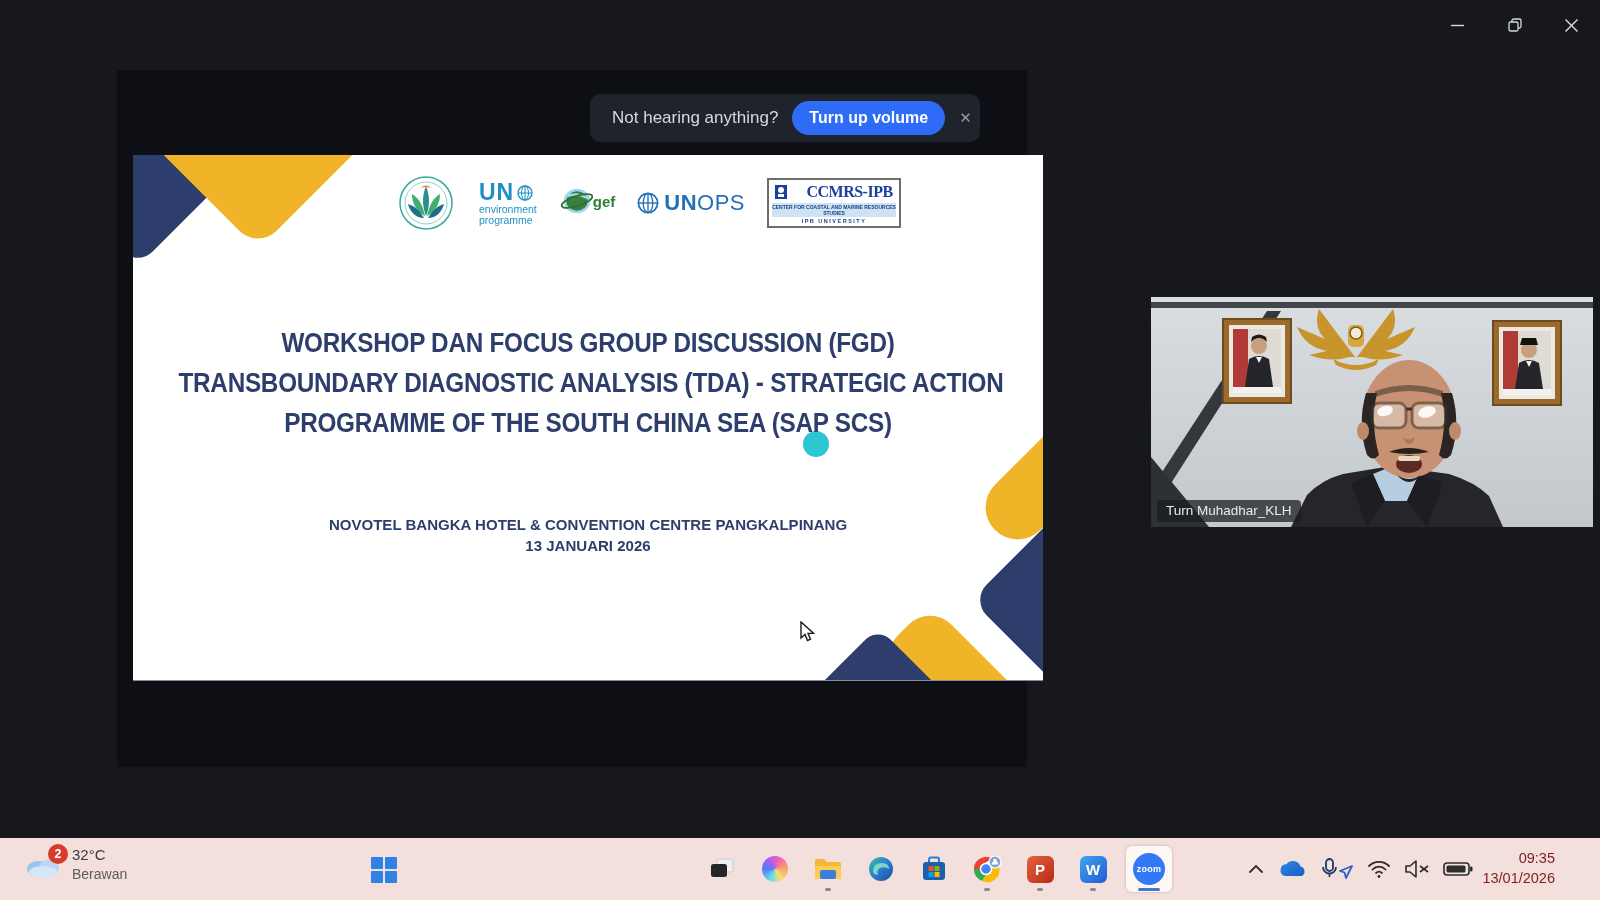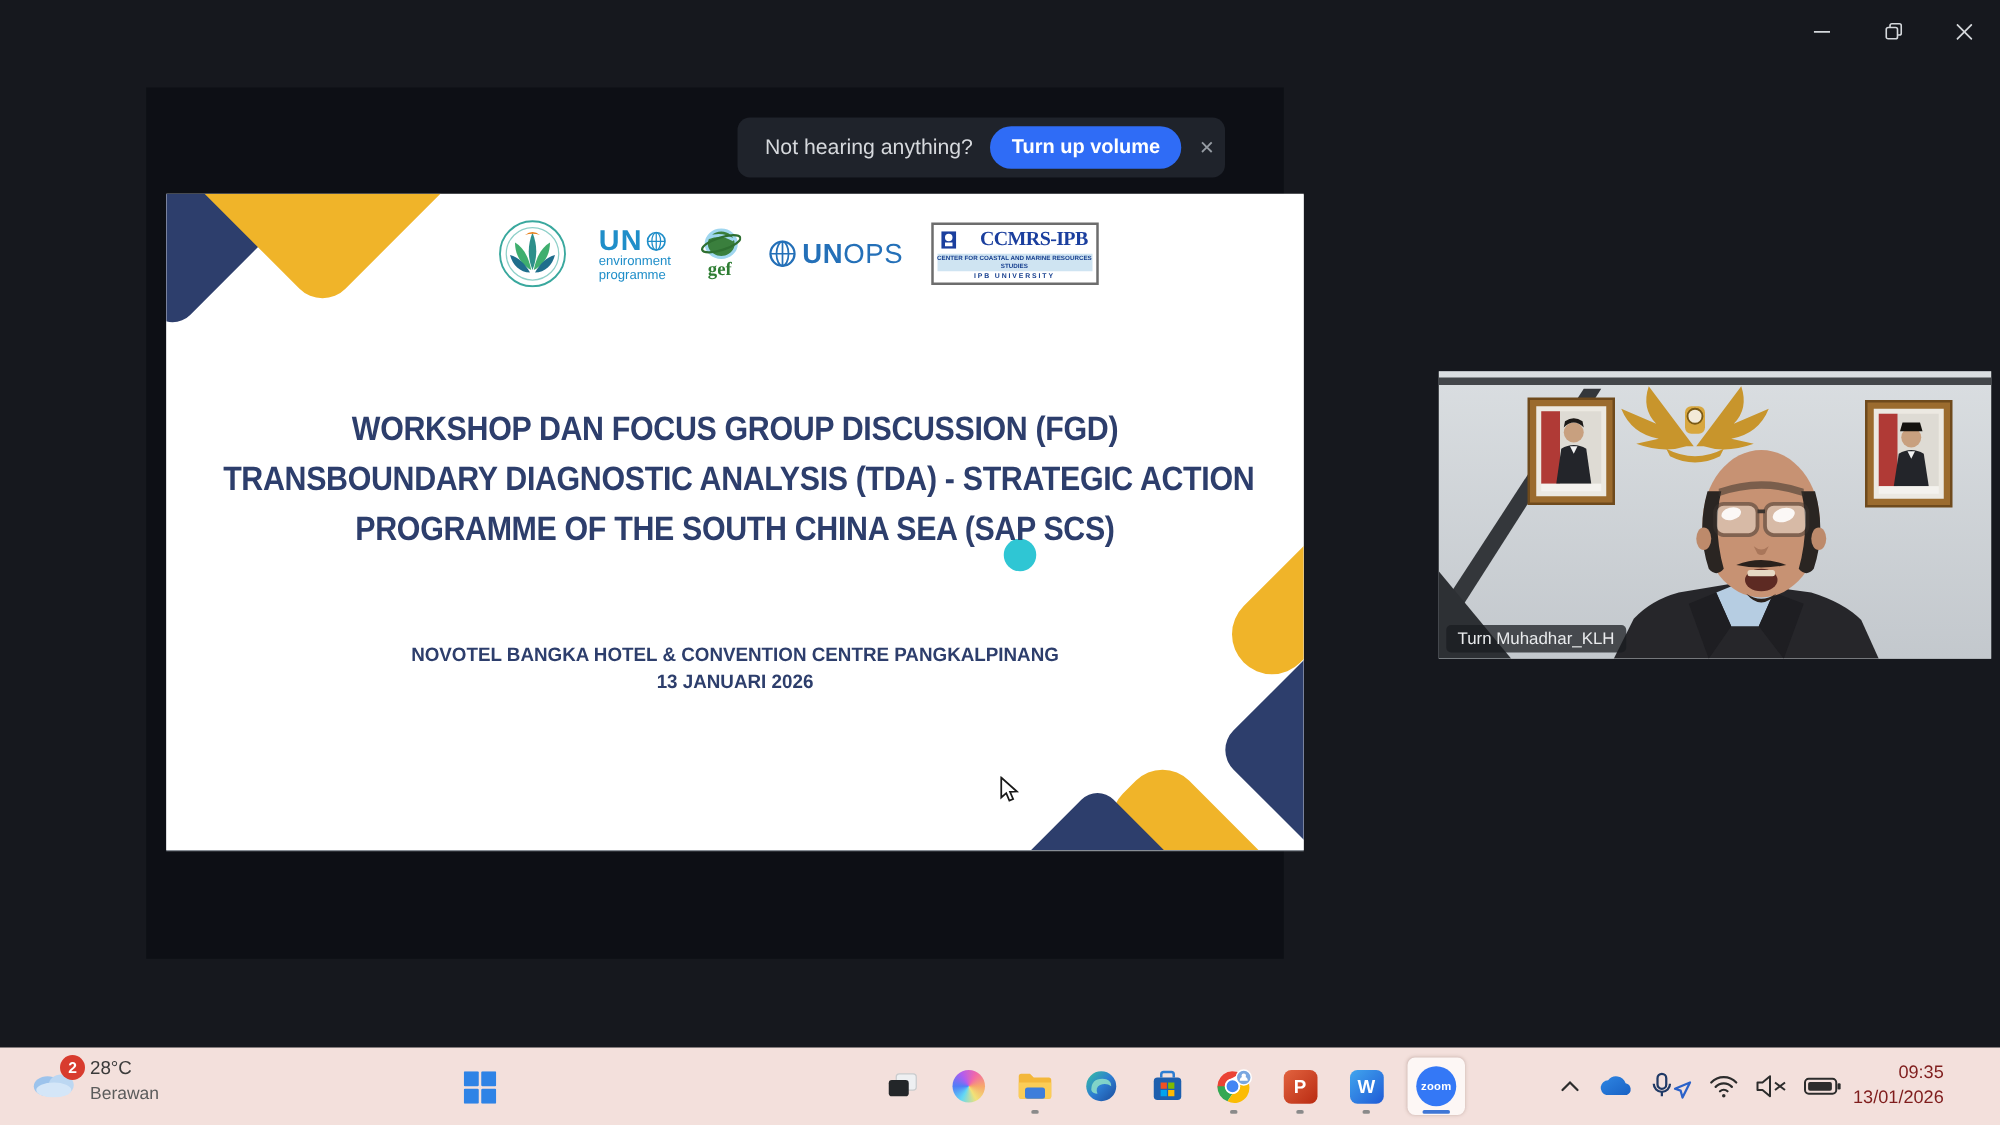--- a/index.html
+++ b/index.html
@@ -148,21 +148,21 @@
               <circle cx="8" cy="8" r="7" fill="none" stroke="#1f8ec9" stroke-width="1.3"></circle>
               <line x1="1" y1="8" x2="15" y2="8" stroke="#1f8ec9" stroke-width="1"></line>
               <line x1="8" y1="1" x2="8" y2="15" stroke="#1f8ec9" stroke-width="1"></line>
               <ellipse cx="8" cy="8" rx="3.5" ry="7" fill="none" stroke="#1f8ec9" stroke-width="1"></ellipse>
             </svg>
         </div>
         <div class="unep-small">environment</div>
         <div class="unep-small">programme</div>
       </div>
     </div>
-    <div class="logo" style="flex-direction:column;font-family:Liberation Serif, serif;">
+    <div class="logo" style="flex-direction:row;">
       <svg width="34" height="30" viewBox="0 0 34 30">
         <ellipse cx="18" cy="13" rx="12" ry="11" fill="#3a7f3d"></ellipse>
         <path d="M6,13 a12,11 0 0 1 24,0 a12,11 0 0 1 -24,0 M8,8 q10,-4 20,2" stroke="#9fd6ef" stroke-width="2.5" fill="none"></path>
         <ellipse cx="18" cy="13" rx="16" ry="5" fill="none" stroke="#2e6f31" stroke-width="1.8" transform="rotate(-18 18 13)"></ellipse>
       </svg>
       <div class="gef-label">gef</div>
     </div>
     <div class="logo">
       <svg width="22" height="22" viewBox="0 0 16 16">
           <circle cx="8" cy="8" r="7" fill="none" stroke="#2470b8" stroke-width="1.3"></circle>
@@ -279,21 +279,21 @@
   <div class="weather">
     <div class="weather-icon-wrap">
       <svg width="38" height="30" viewBox="0 0 38 30">
         <ellipse cx="14" cy="21" rx="11" ry="8" fill="#9cc3ec"></ellipse>
         <ellipse cx="25" cy="20" rx="10" ry="8.5" fill="#bcd7f2"></ellipse>
         <ellipse cx="19" cy="24" rx="14" ry="6" fill="#d4e6f8"></ellipse>
       </svg>
       <div class="weather-badge">2</div>
     </div>
     <div class="weather-text">
-      <div class="weather-temp">28°C</div>
+      <div class="weather-temp">32°C</div>
       <div class="weather-cond">Berawan</div>
     </div>
   </div>
 
   <div class="start-btn">
     <svg width="26" height="26" viewBox="0 0 26 26">
       <rect x="0" y="0" width="12" height="12" rx="1" fill="#2e83e6"></rect>
       <rect x="14" y="0" width="12" height="12" rx="1" fill="#2e83e6"></rect>
       <rect x="0" y="14" width="12" height="12" rx="1" fill="#2e83e6"></rect>
       <rect x="14" y="14" width="12" height="12" rx="1" fill="#2e83e6"></rect>

